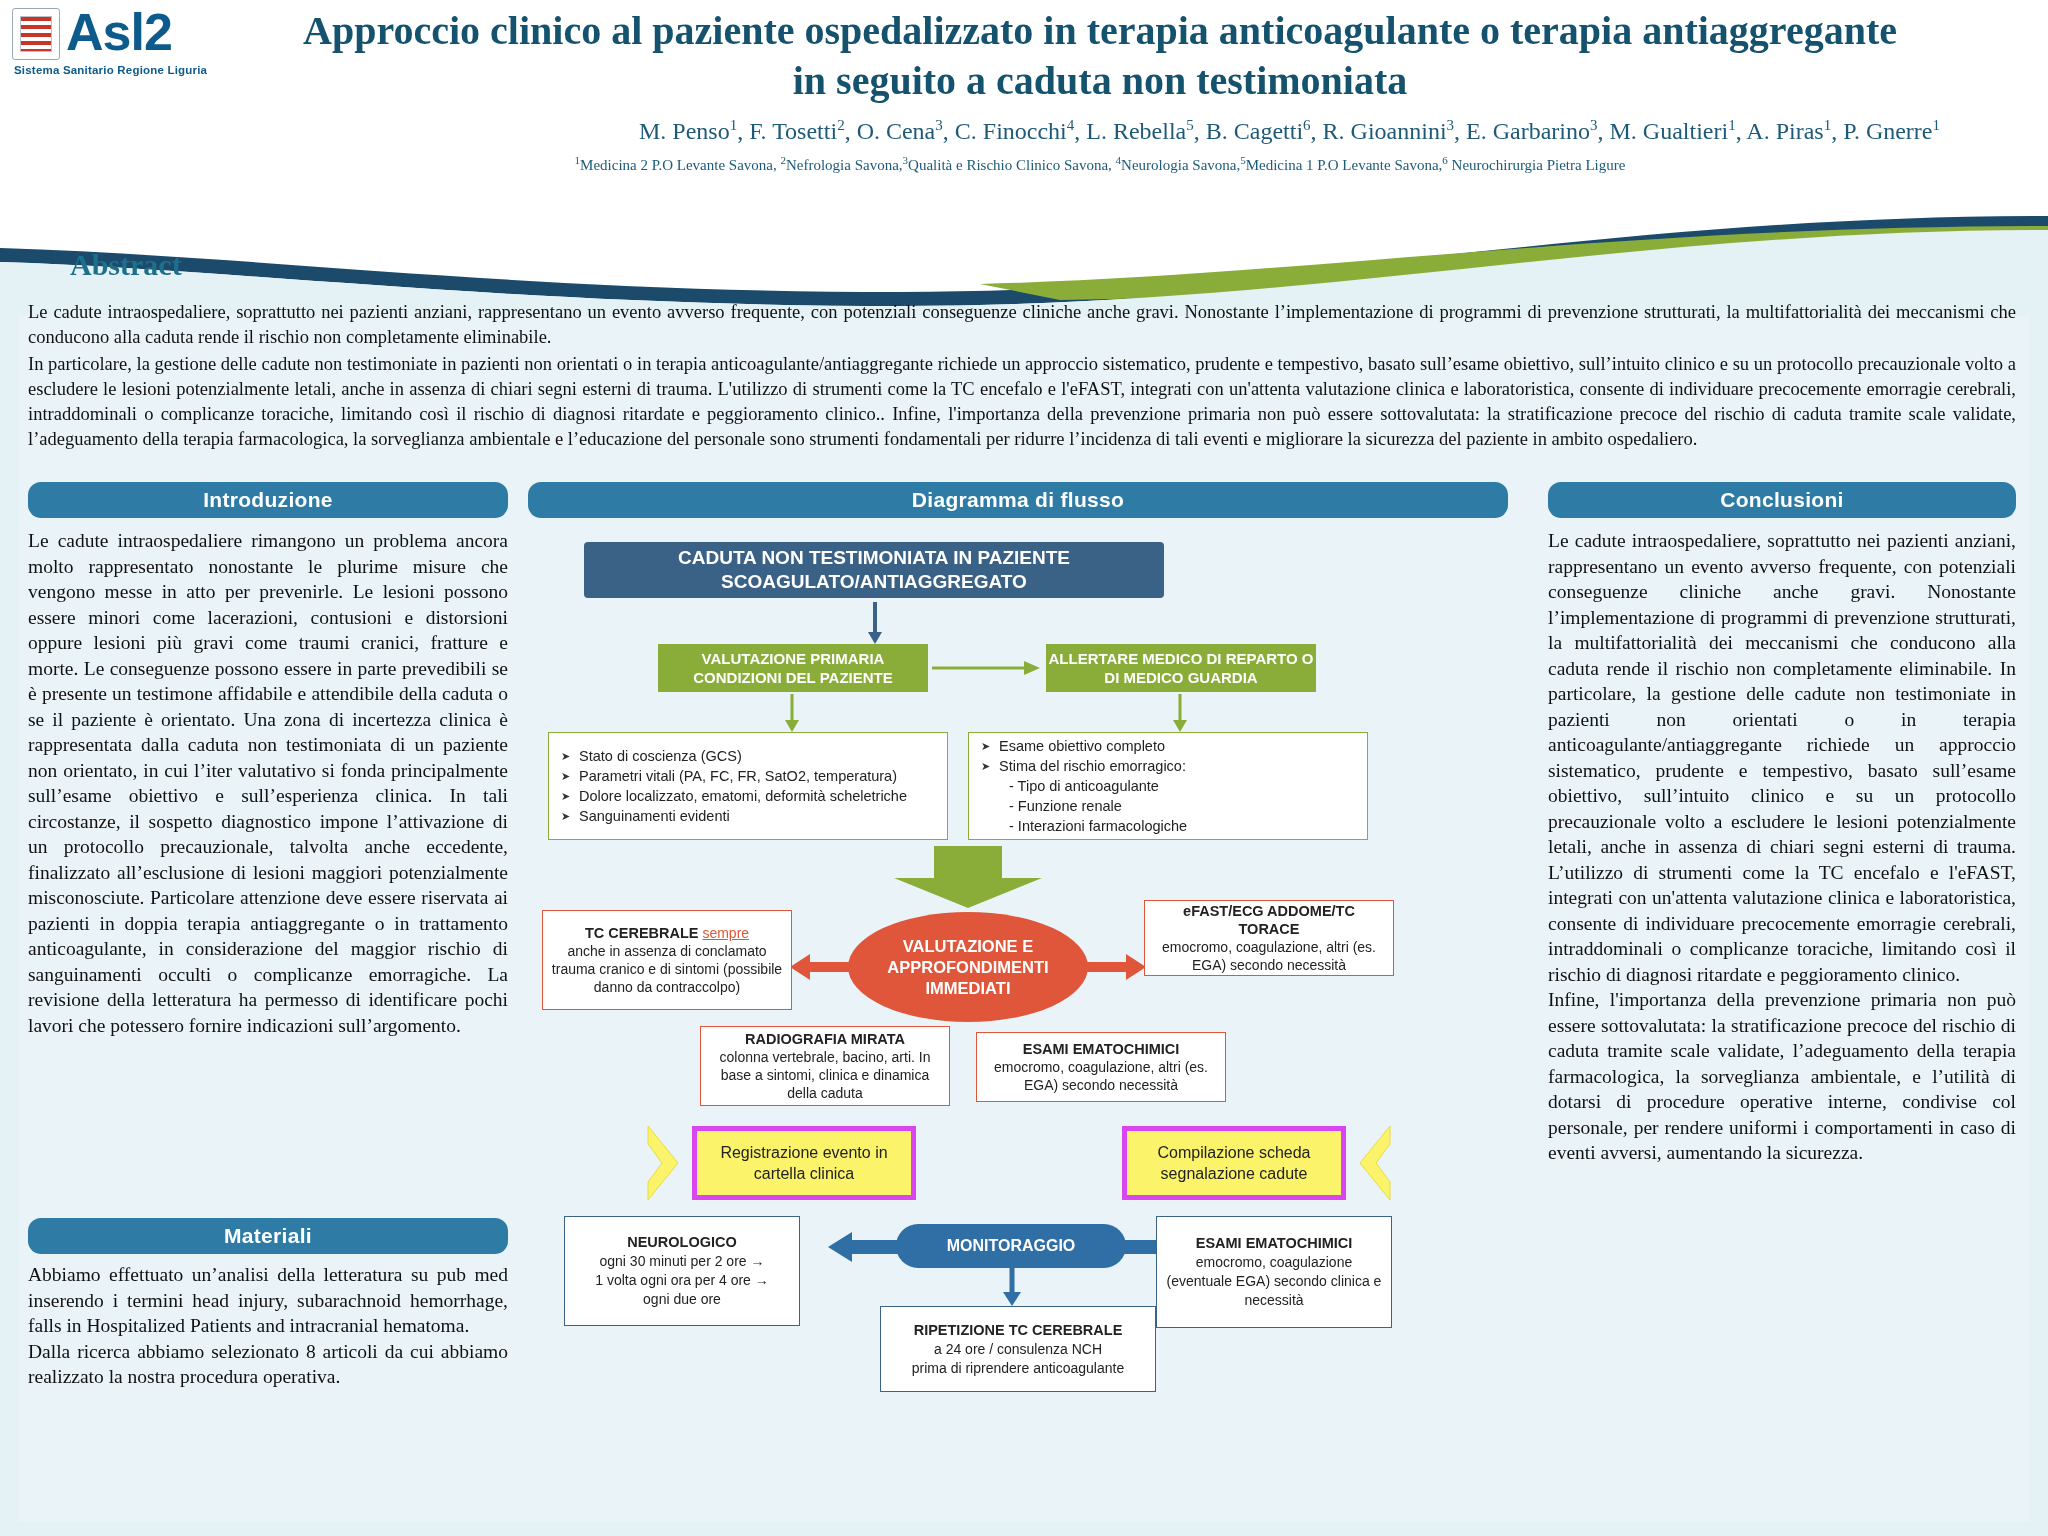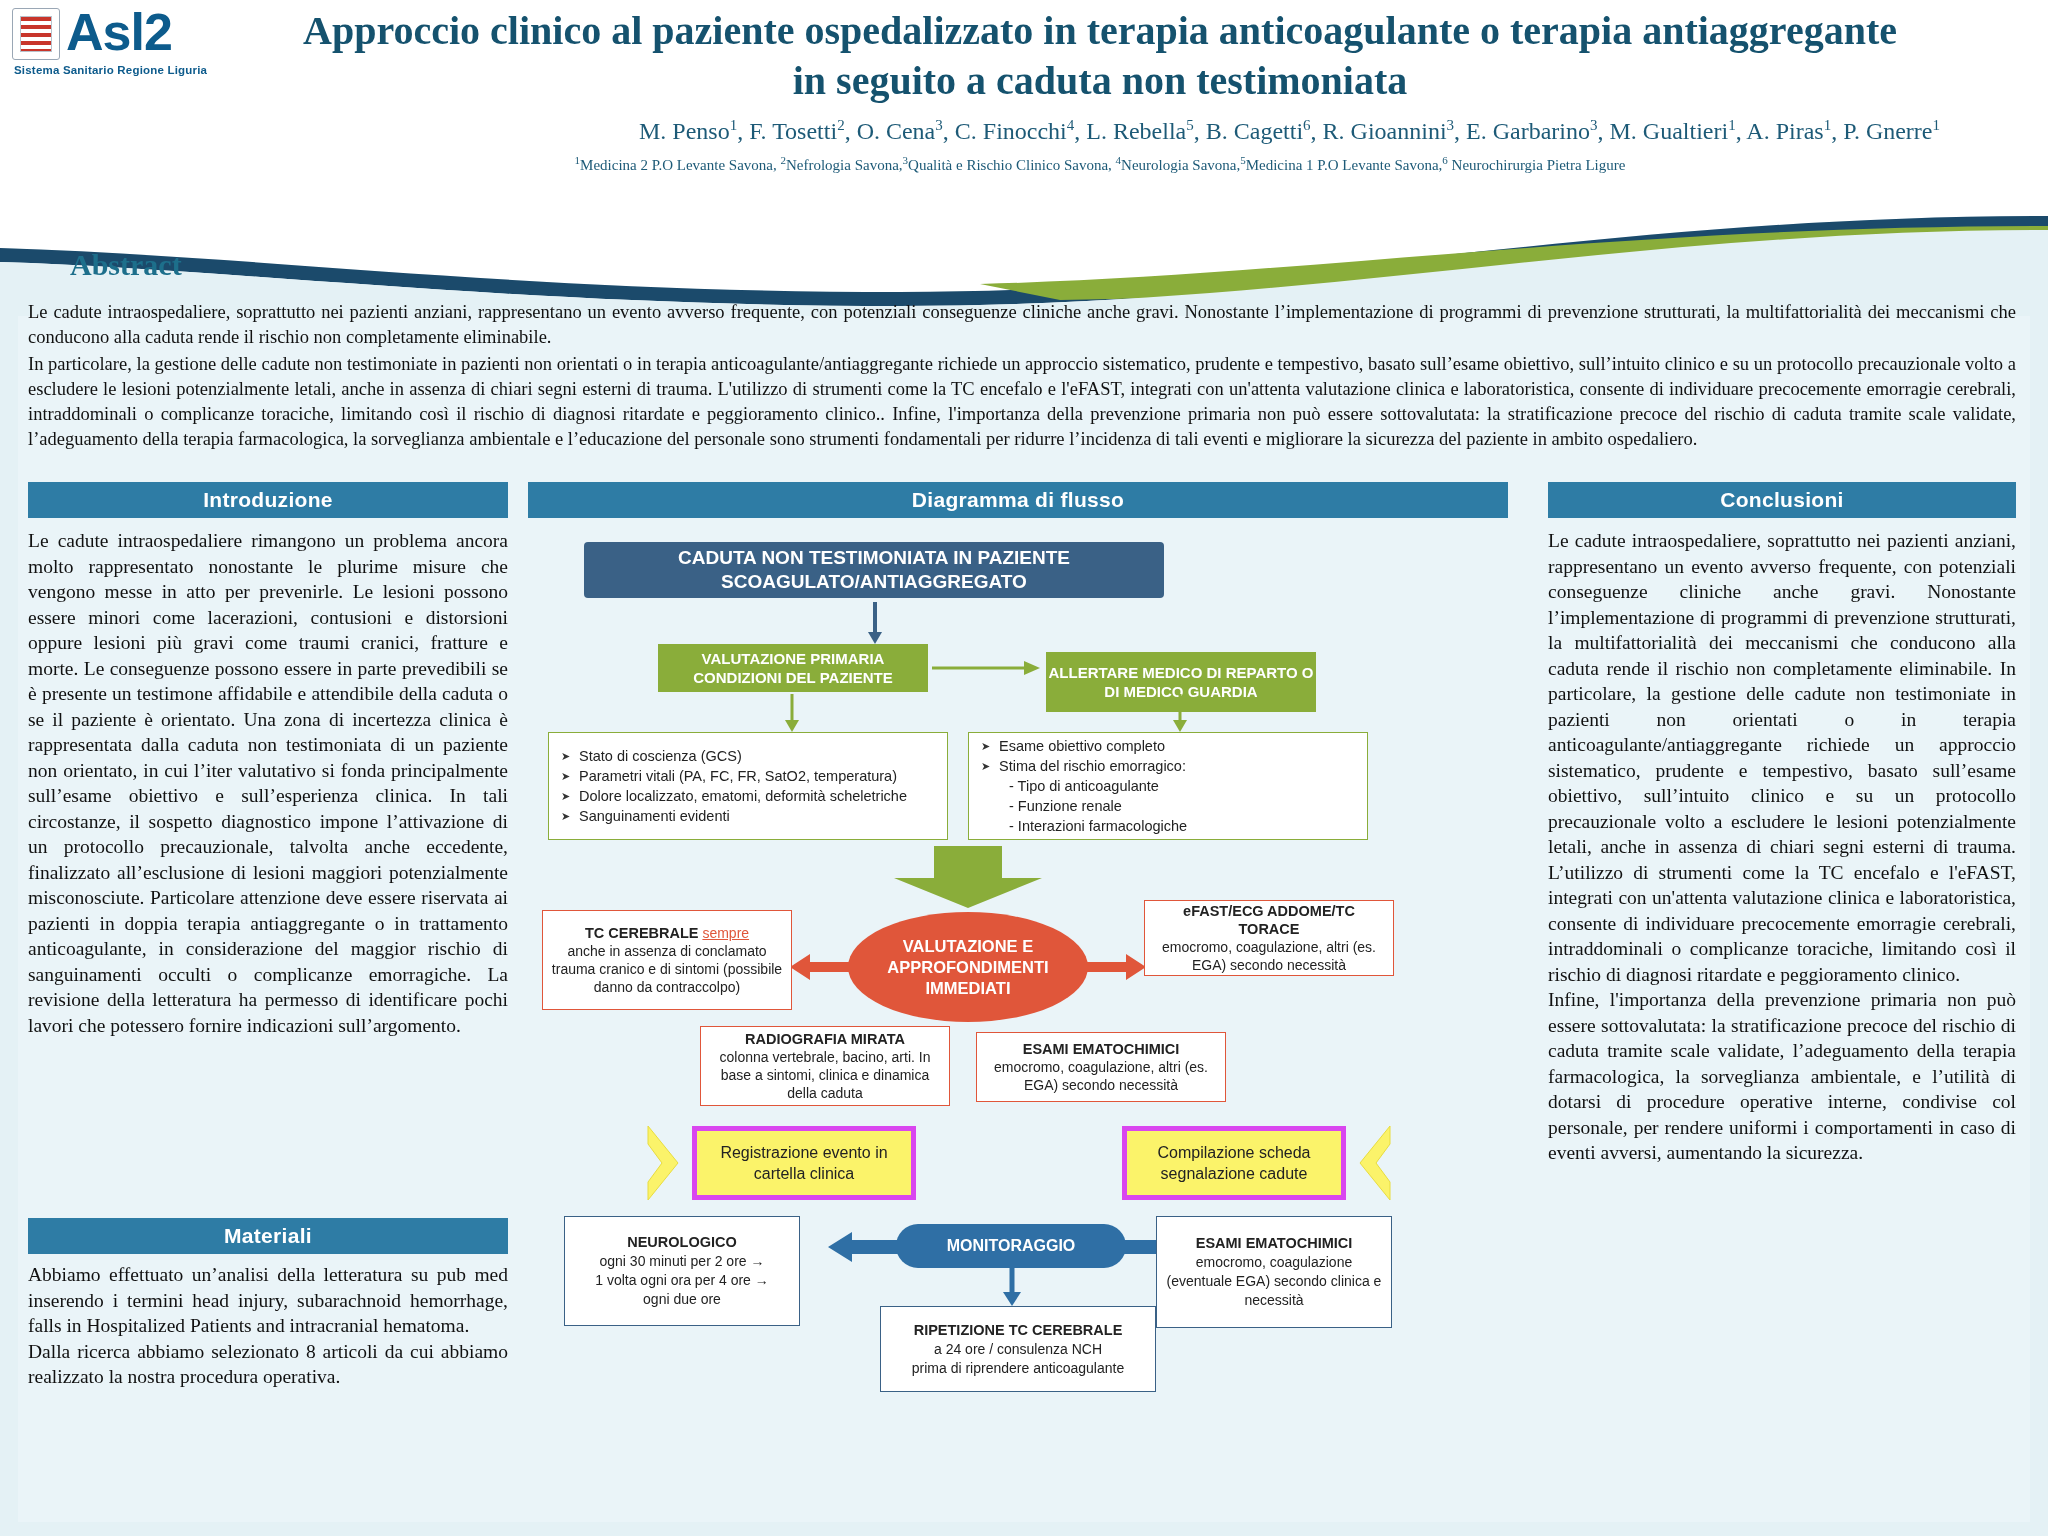--- a/index.html
+++ b/index.html
@@ -68,20 +68,21 @@
     font-size:18.5px;line-height:25px;text-align:justify;color:#111;
   }
   .abstract-body p{margin:0 0 2px 0;}
 
   
   .secbar{
     position:absolute;height:36px;background:#2e7ca5;color:#ffffff;
     font-family:"Liberation Sans", sans-serif;
     font-weight:bold;font-size:21px;display:flex;align-items:center;justify-content:center;
     letter-spacing:.3px;
+    border-radius:13px;
   }
   #bar-intro{left:28px;top:482px;width:480px;}
   #bar-flow{left:528px;top:482px;width:980px;}
   #bar-concl{left:1548px;top:482px;width:468px;}
   #bar-materiali{left:28px;top:1218px;width:480px;}
 
   
   .coltext{
     position:absolute;font-size:19.5px;line-height:25.5px;text-align:justify;color:#111;
   }
@@ -200,21 +201,21 @@
       <polygon points="4,30 18,30 11,42" fill="#3a6186"></polygon>
     </svg>
 
     <div class="fbox olive" style="left:130px;top:120px;width:270px;height:48px;" data-bind="flow.valutazione_primaria">VALUTAZIONE PRIMARIA CONDIZIONI DEL PAZIENTE</div>
 
     <svg class="arrow-svg" style="left:404px;top:132px;" width="110" height="24">
       <line x1="0" y1="12" x2="92" y2="12" stroke="#8aad3a" stroke-width="3"></line>
       <polygon points="92,5 92,19 108,12" fill="#8aad3a"></polygon>
     </svg>
 
-    <div class="fbox olive" style="left:518px;top:128px;width:270px;height:60px;" data-bind="flow.allertare">ALLERTARE MEDICO DI REPARTO O DI MEDICO GUARDIA</div>
+    <div class="fbox olive" style="left:518px;top:120px;width:270px;height:48px;" data-bind="flow.allertare">ALLERTARE MEDICO DI REPARTO O DI MEDICO GUARDIA</div>
 
     <svg class="arrow-svg" style="left:254px;top:170px;" width="20" height="38">
       <line x1="10" y1="0" x2="10" y2="26" stroke="#8aad3a" stroke-width="3"></line>
       <polygon points="3,26 17,26 10,38" fill="#8aad3a"></polygon>
     </svg>
     <svg class="arrow-svg" style="left:642px;top:170px;" width="20" height="38">
       <line x1="10" y1="0" x2="10" y2="26" stroke="#8aad3a" stroke-width="3"></line>
       <polygon points="3,26 17,26 10,38" fill="#8aad3a"></polygon>
     </svg>
 

